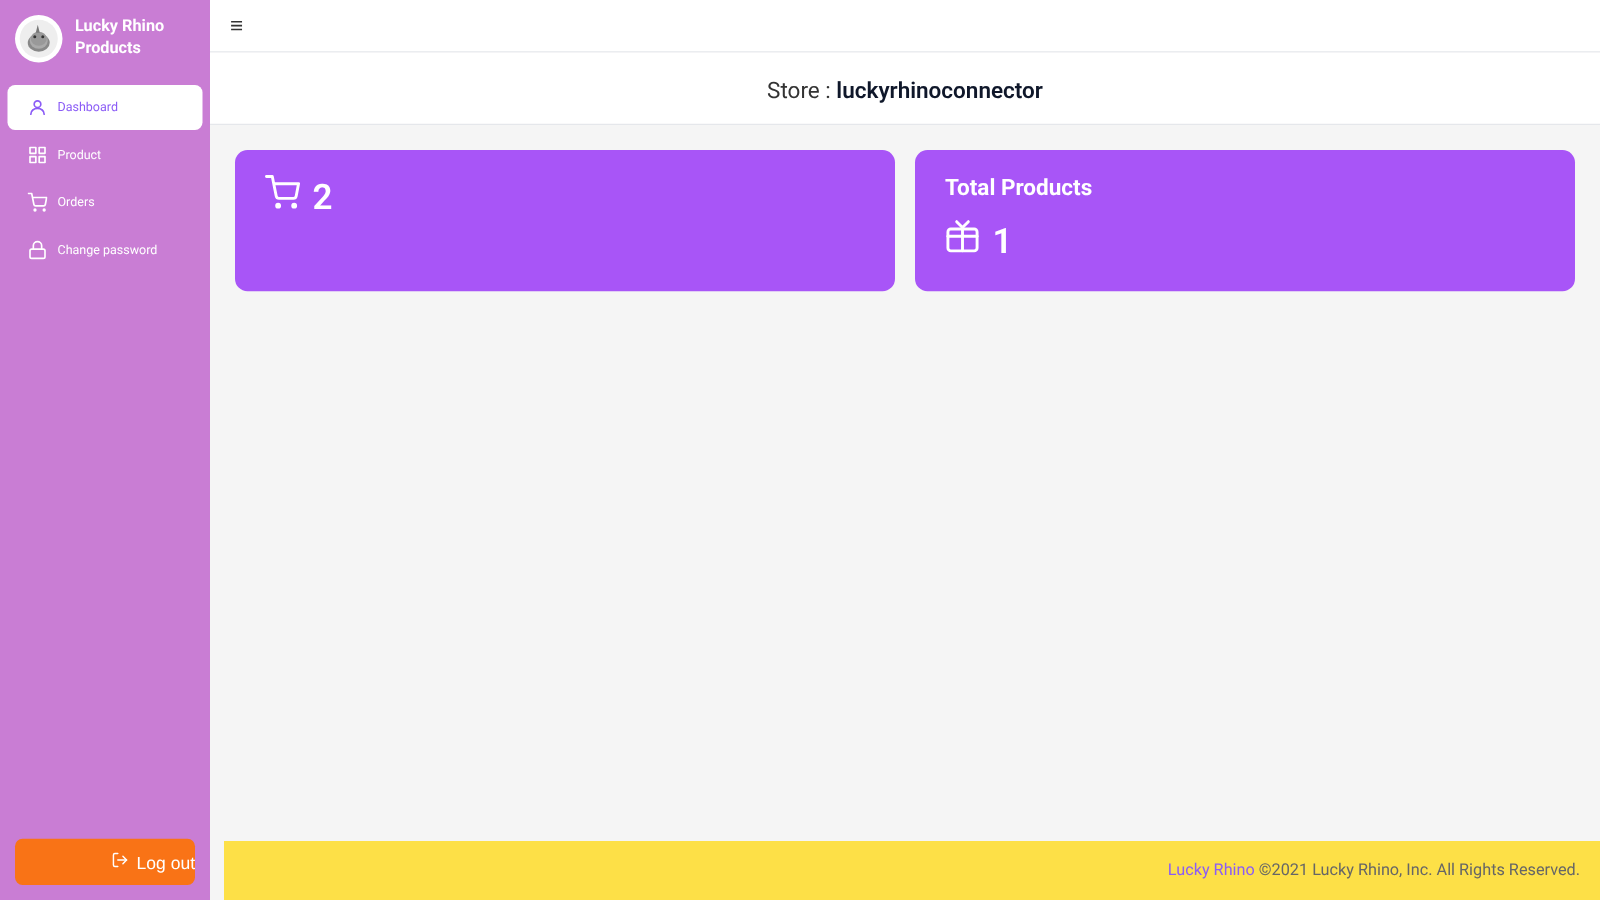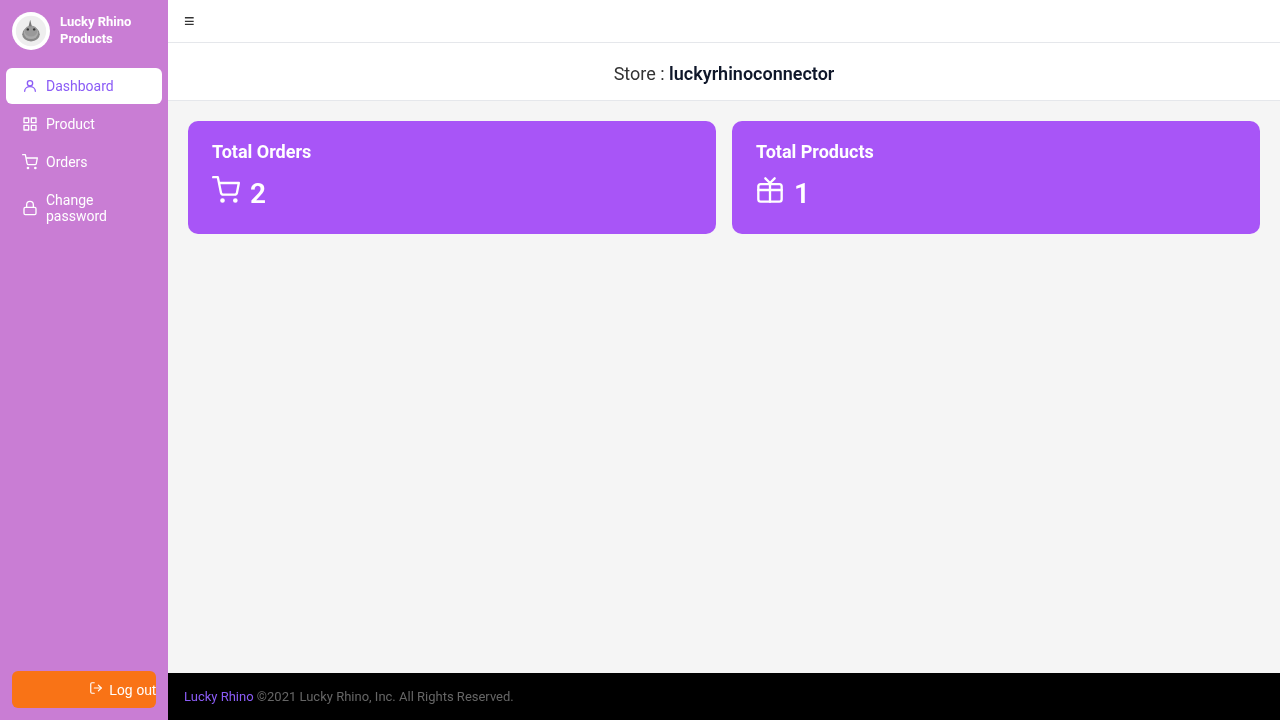--- a/index.html
+++ b/index.html
@@ -41,21 +41,21 @@
     .sidebar-nav {
       flex: 1;
       padding: 4px 0;
     }
     .nav-item {
       display: flex;
       align-items: center;
       gap: 8px;
       padding: 10px 16px;
       color: white;
-      font-size: 14px;
+      font-size: 10px;
       cursor: pointer;
       border-radius: 6px;
       margin: 2px 6px;
     }
     .nav-item.active {
       background: white;
       color: #8b5cf6;
     }
     .nav-item .nav-icon {
       font-size: 15px;
@@ -147,28 +147,28 @@
       gap: 10px;
       font-size: 28px;
       font-weight: 600;
     }
     .stat-icon {
       font-size: 24px;
     }
 
     
     .footer {
-      background: #000000;
-      text-align: left;
+      background: #fde047;
+      text-align: right;
       padding: 16px;
       font-size: 13px;
       color: #666;
       position: fixed;
       bottom: 0;
-      left: 168px;
+      left: 179px;
       right: 0;
     }
     .footer-link {
       color: #8b5cf6;
       text-decoration: none;
     }
   </style>
 </head>
 <body>
 
@@ -261,21 +261,20 @@
 
   <div class="content-area">
     <div class="store-header">
       <span>Store : </span><span class="store-name-link">luckyrhinoconnector</span>
     </div>
 
     <div class="dashboard-body">
       <div class="stats-row">
 
         <div class="stat-card">
-          <div class="stat-card-title">Total Orders</div>
           <div class="stat-card-value">
             <span class="stat-icon">
               <svg width="28" height="28" viewBox="0 0 24 24" fill="none" stroke="white" stroke-width="2" stroke-linecap="round" stroke-linejoin="round">
                 <circle cx="9" cy="21" r="1"></circle>
                   <circle cx="20" cy="21" r="1"></circle>
                 <path d="M1 1h4l2.68 13.39a2 2 0 0 0 2 1.61h9.72a2 2 0 0 0 2-1.61L23 6H6"></path>
               </svg>
             </span>
             <span>2</span>
           </div>

